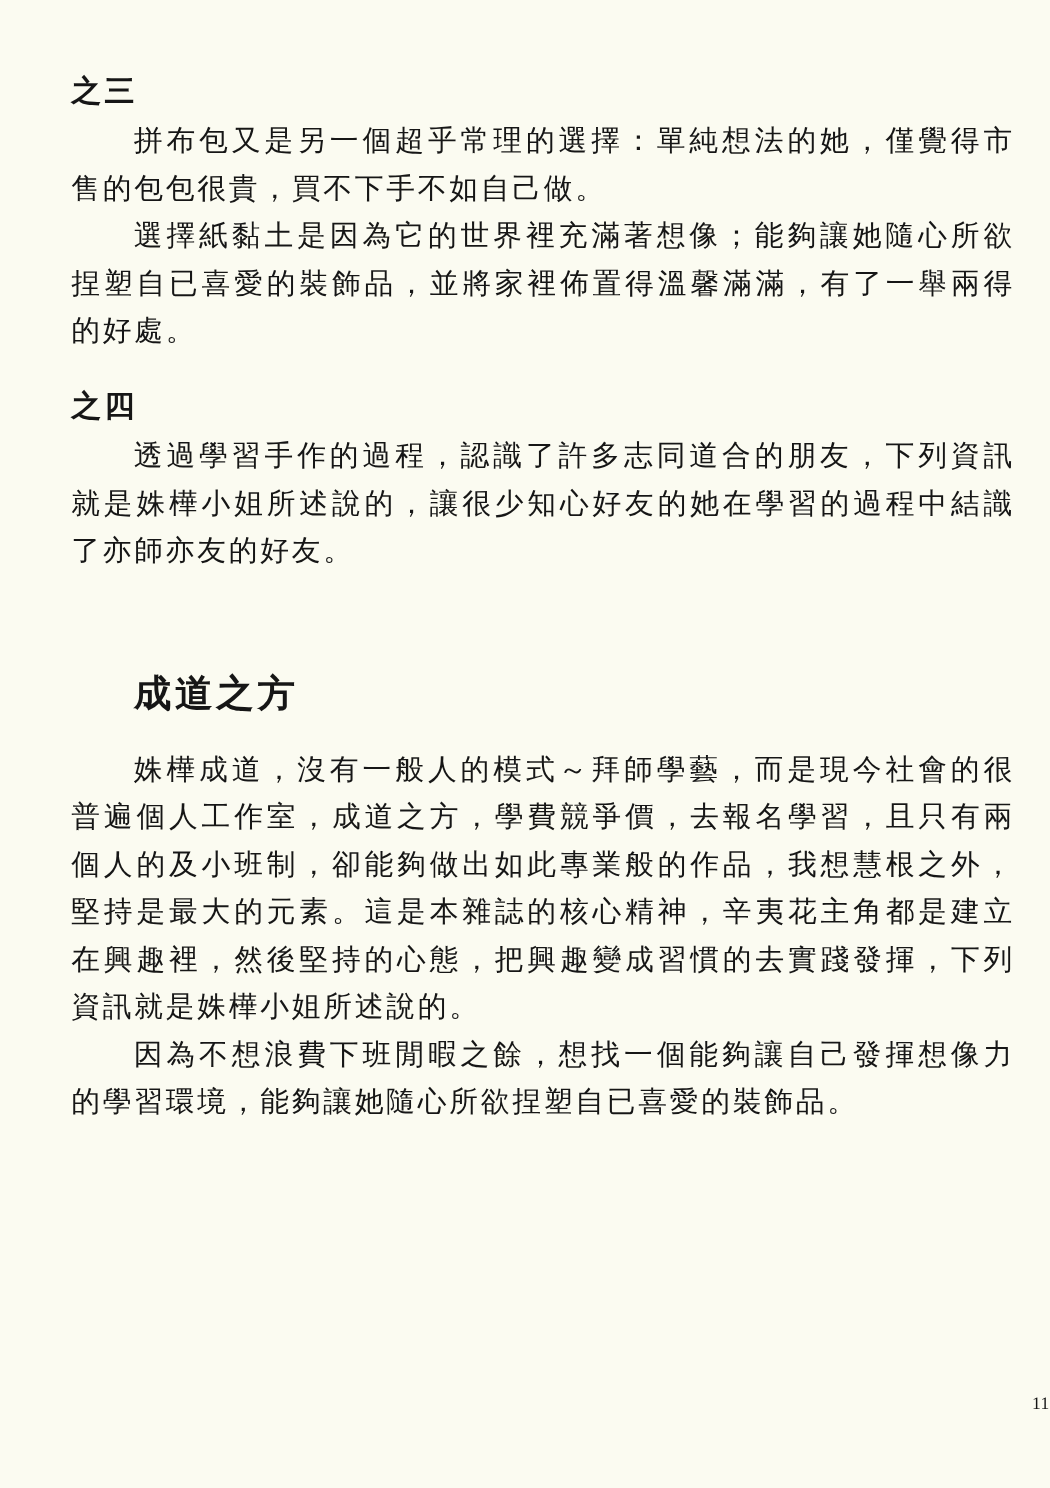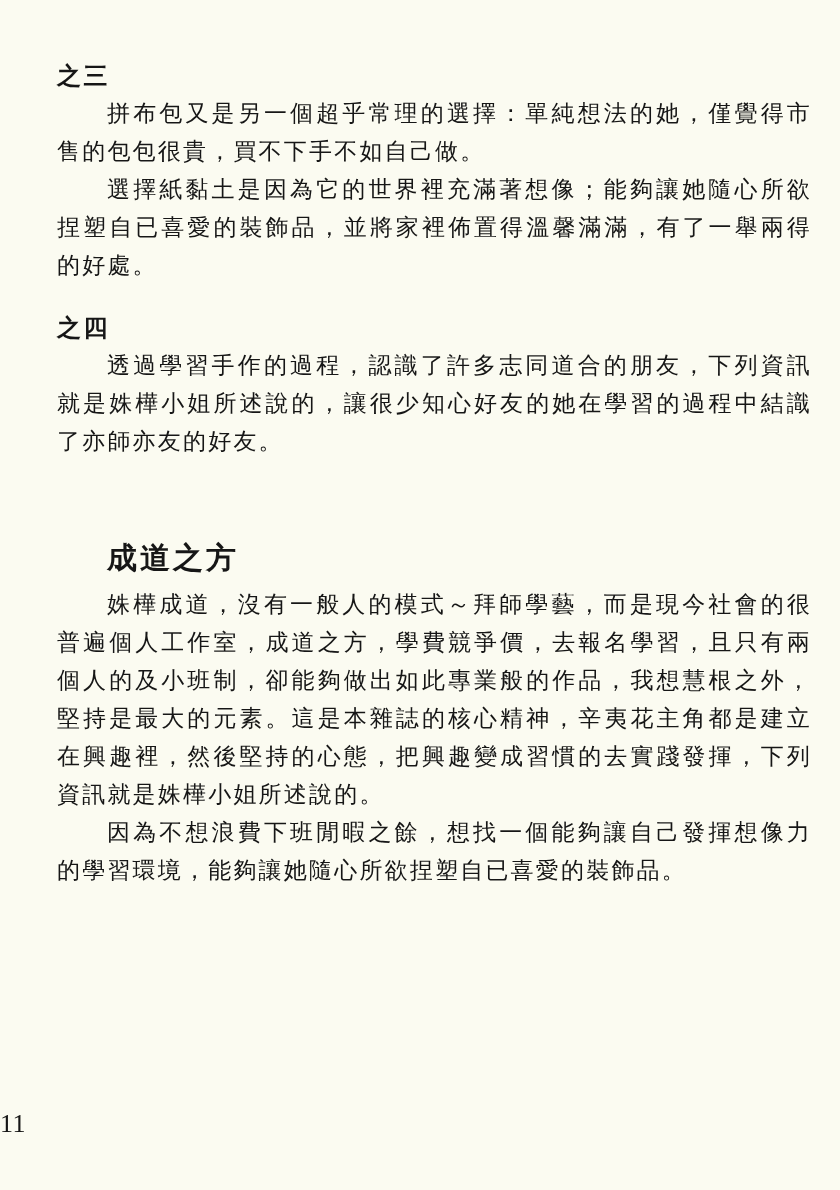--- a/index.html
+++ b/index.html
@@ -22,59 +22,60 @@
     height: 1190px;
     box-sizing: border-box;
     padding: 57px 28px 0 57px;
   }
   
   .body-text {
     font-size: 23px;
     line-height: 38px;
     letter-spacing: 2.2px;
     text-align: justify;
+    font-family: Liberation Mono, monospace;
   }
   p.para {
     margin: 0;
     text-indent: 50px;
   }
   h2.sub-heading {
     font-size: 24px;
     font-weight: bold;
     letter-spacing: 2.5px;
     line-height: 38px;
     margin: 24px 0 0 0;
   }
   h2.sub-heading.first {
     margin-top: 0;
   }
   h1.main-heading {
     font-size: 30px;
     font-weight: bold;
     letter-spacing: 3px;
     line-height: 48px;
-    margin: 73px 0 4px 0;
+    margin: 73px 0 16px 0;
     padding-left: 50px;
   }
   .list-item {
     margin-top: 23px;
     text-indent: 0;
   }
   .list-item .list-number {
     display: inline-block;
     width: 36px;
     letter-spacing: 0;
   }
   .page-footer {
     position: absolute;
     top: 1111px;
     left: 0;
     width: 840px;
-    text-align: left;
-    font-size: 26px;
+    text-align: right;
+    font-size: 14px;
     line-height: 26px;
     letter-spacing: 0.5px;
   }
 </style>
 </head>
 <body>
 
 <div class="page">
   <div class="body-text">
 

